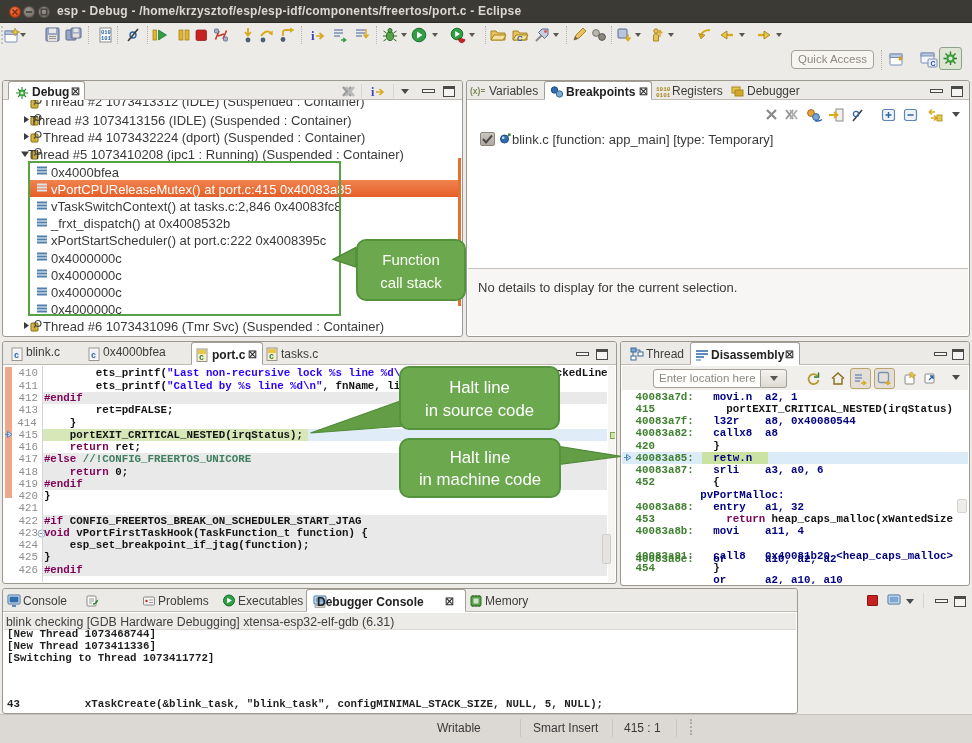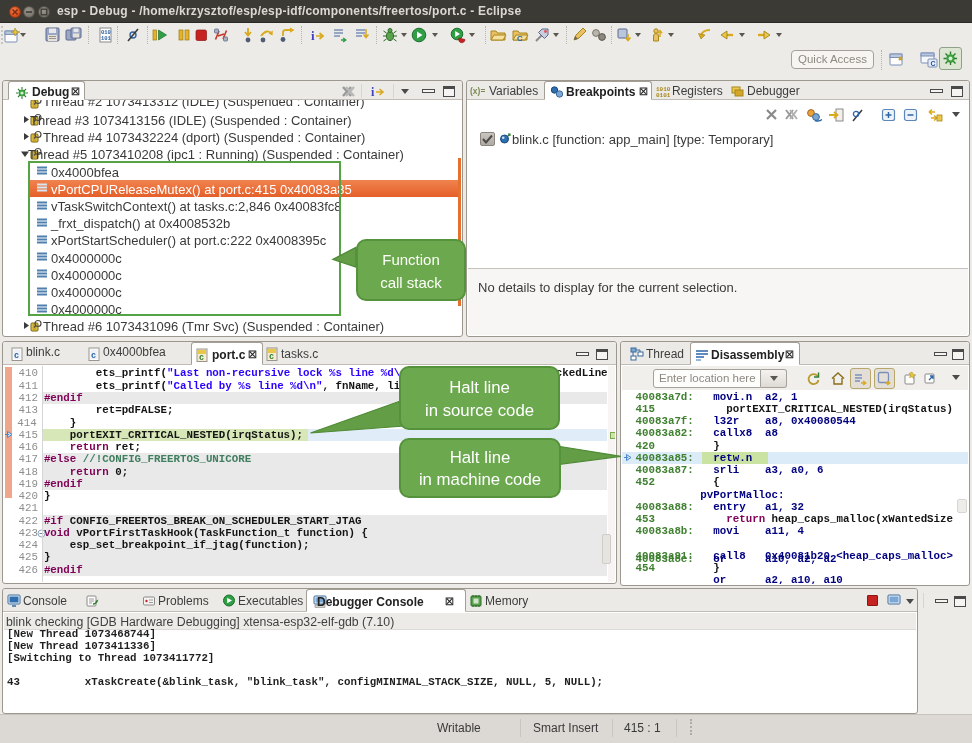--- a/index.html
+++ b/index.html
@@ -599,21 +599,21 @@
     <div class="mono abs" style="left:13.5px;top:147.1px"><span style="color:#3f8030">453</span><span style="color:#141414">           </span><span style="color:#7f0055">return</span><span style="color:#141414"> heap_caps_malloc(xWantedSize</span></div>
     <div class="mono abs" style="left:13.5px;top:159.4px"><span style="color:#3f8030">40083a8b:</span><span style="color:#000080">   movi    a11, 4</span></div>
     <div class="mono abs" style="left:13.5px;top:187px"><span style="color:#3f8030">40083a8e:</span><span style="color:#000080">   or      a10, a2, a2</span></div>
     <div class="mono abs" style="left:13.5px;top:183.9px"><span style="color:#3f8030">40083a91:</span><span style="color:#000080">   call8   0x40081b20 &lt;heap_caps_malloc&gt;</span></div>
     <div class="mono abs" style="left:13.5px;top:196.1px"><span style="color:#3f8030">454</span><span style="color:#141414">         }</span></div>
     <div class="mono abs" style="left:13.5px;top:208.4px"><span style="color:#000080">            or      a2, a10, a10</span></div>
     <div class="abs" style="left:335px;top:133px;width:10px;height:14px;background:#efedea;border:1px solid #d8d5d0;border-radius:2px"></div>
   </div>
 </div>
 
-<div class="panel" id="conpanel" style="left:2px;top:588px;width:916px;height:126px">
+<div class="panel" id="conpanel" style="left:2px;top:588px;width:796px;height:126px">
   <div class="tabbar" style="height:23px"></div>
   <div id="contabs">
     <svg class="abs" style="left:4px;top:5px" width="14" height="13">
         <rect x="1" y="1" width="12" height="9" rx="1" fill="#eef3f8" stroke="#3a6a9a"></rect>
         <rect x="2.5" y="2.5" width="9" height="6" fill="#2f6fb0"></rect>
         <path d="M5 12 h4" stroke="#3a6a9a" stroke-width="1.5"></path>
       </svg>
     <div class="tab" style="left:20px">
         <span class="lbl" style="top:5px">Console</span>
       </div>
@@ -663,25 +663,25 @@
         <rect x="1" y="1" width="12" height="9" rx="1" fill="#eef3f8" stroke="#3a6a9a"></rect>
         <rect x="2.5" y="2.5" width="9" height="6" fill="#7aa7d4"></rect>
       </svg>
     <div class="vmenu" style="left:903px;top:10px"></div>
     <div class="abs" style="left:920px;top:4px;width:1px;height:15px;background:#d8d5cf"></div>
     <div class="minbtn" style="left:932px;top:10px"></div>
     <div class="maxbtn" style="left:951px;top:7px"></div>
   </div>
   <div id="conbody" style="position:absolute;left:1px;top:24px;right:1px;bottom:1px;overflow:hidden;border-radius:0 0 3px 3px">
     <div class="abs" style="left:0;top:0;width:966px;height:17px;background:#ecebe8;border-bottom:1px solid #dddbd7"></div>
-    <div class="abs" style="left:2px;top:2px;font-size:12.3px;color:#3f3f3f">blink checking [GDB Hardware Debugging] xtensa-esp32-elf-gdb (7.10)</div>
+    <div class="abs" style="left:2px;top:2px;font-size:12.3px;color:#3f3f3f">blink checking [GDB Hardware Debugging] xtensa-esp32-elf-gdb (6.31)</div>
     <div class="mono abs" style="left:3px;top:14.7px;color:#1f1f1f">[New Thread 1073468744]</div>
     <div class="mono abs" style="left:3px;top:26.9px;color:#1f1f1f">[New Thread 1073411336]</div>
     <div class="mono abs" style="left:3px;top:39.1px;color:#1f1f1f">[Switching to Thread 1073411772]</div>
-    <div class="mono abs" style="left:3px;top:63px;color:#1f1f1f">43          xTaskCreate(&amp;blink_task, "blink_task", configMINIMAL_STACK_SIZE, NULL, 5, NULL);</div>
+    <div class="mono abs" style="left:3px;top:85px;color:#1f1f1f">43          xTaskCreate(&amp;blink_task, "blink_task", configMINIMAL_STACK_SIZE, NULL, 5, NULL);</div>
   </div>
 </div>
 
 <div class="abs" style="left:0;top:714px;width:972px;height:29px;background:#dcd8d3;border-top:1px solid #c6c2bc">
   <div class="abs" style="left:437px;top:6px;color:#3a3a3a;font-size:12px">Writable</div>
   <div class="abs" style="left:533px;top:6px;color:#3a3a3a;font-size:12px">Smart Insert</div>
   <div class="abs" style="left:624px;top:6px;color:#3a3a3a;font-size:12px">415 : 1</div>
   <div class="abs" style="left:520px;top:4px;width:1px;height:18px;background:#c9c5bf"></div>
   <div class="abs" style="left:612px;top:4px;width:1px;height:18px;background:#c9c5bf"></div>
   <div class="abs" style="left:676px;top:4px;width:1px;height:18px;background:#c9c5bf"></div>

